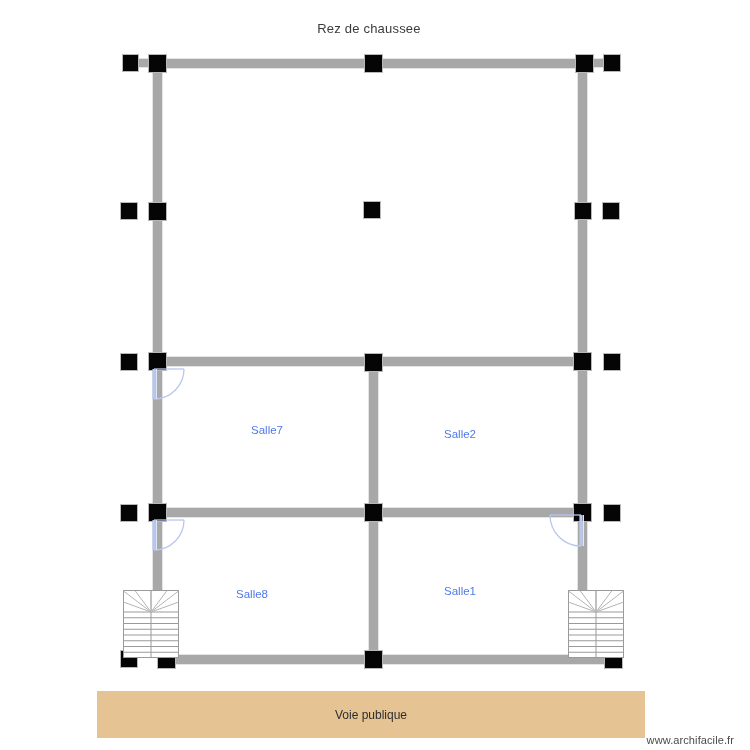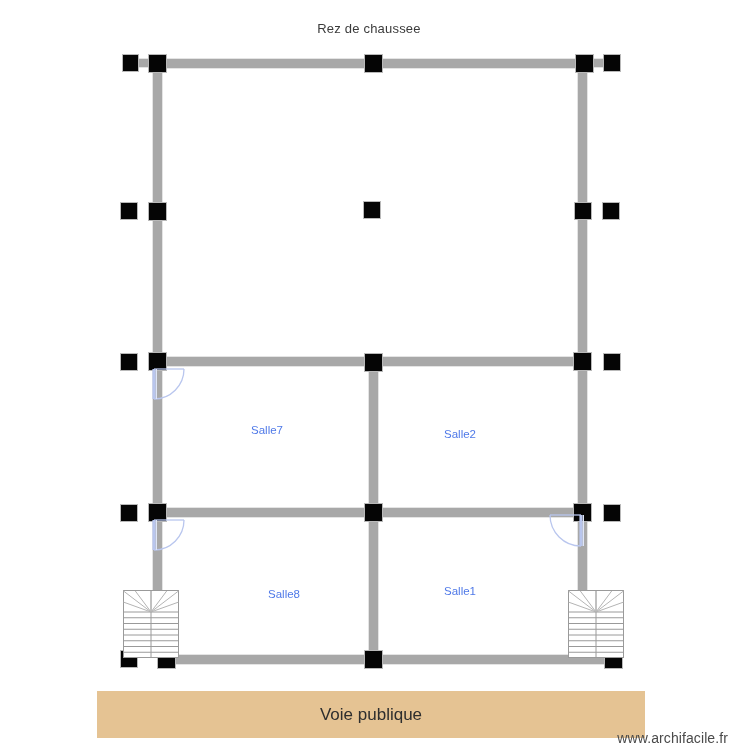--- a/index.html
+++ b/index.html
@@ -70,28 +70,28 @@
     left: 97px;
     top: 691px;
     width: 548px;
     height: 47px;
     background: #e5c393;
     display: flex;
     align-items: center;
     justify-content: center;
   }
   #voie-publique-label {
-    font-size: 17px;
+    font-size: 12px;
     color: #2e2e2e;
   }
   #watermark {
     position: absolute;
-    right: 22px;
+    right: 16px;
     bottom: 4px;
-    font-size: 14px;
+    font-size: 11px;
     color: #4a4a4a;
     letter-spacing: .1px;
   }
 </style>
 </head>
 <body>
 
 <div id="plan-root">
 
   <div id="plan-title">Rez de chaussee</div>
@@ -194,21 +194,21 @@
           <line x1="28" y1="22" x2="0.5" y2="1" stroke="#b4b4b4" stroke-width="1"></line>
           <line x1="28" y1="22" x2="12.32" y2="1" stroke="#b4b4b4" stroke-width="1"></line>
           <line x1="28" y1="22" x2="28" y2="1" stroke="#b4b4b4" stroke-width="1"></line>
           <line x1="28" y1="22" x2="43.68" y2="1" stroke="#b4b4b4" stroke-width="1"></line>
           <line x1="28" y1="22" x2="55.5" y2="1" stroke="#b4b4b4" stroke-width="1"></line>
           <line x1="28" y1="22" x2="55.5" y2="12.100000000000001" stroke="#b4b4b4" stroke-width="1"></line>
         </svg>
       </div>
       <div class="room-label" style="left: 267px; top: 430px; color: rgb(79, 121, 232);">Salle7</div>
       <div class="room-label" style="left: 460px; top: 434px; color: rgb(79, 121, 232);">Salle2</div>
-      <div class="room-label" style="left: 284px; top: 594px; color: rgb(79, 121, 232);">Salle8</div>
+      <div class="room-label" style="left: 252px; top: 594px; color: rgb(79, 121, 232);">Salle8</div>
       <div class="room-label" style="left: 460px; top: 591px; color: rgb(79, 121, 232);">Salle1</div>
     </div>
 
   <div id="voie-publique">
     <span id="voie-publique-label">Voie publique</span>
   </div>
 
   <div id="watermark">www.archifacile.fr</div>
 </div>
 

